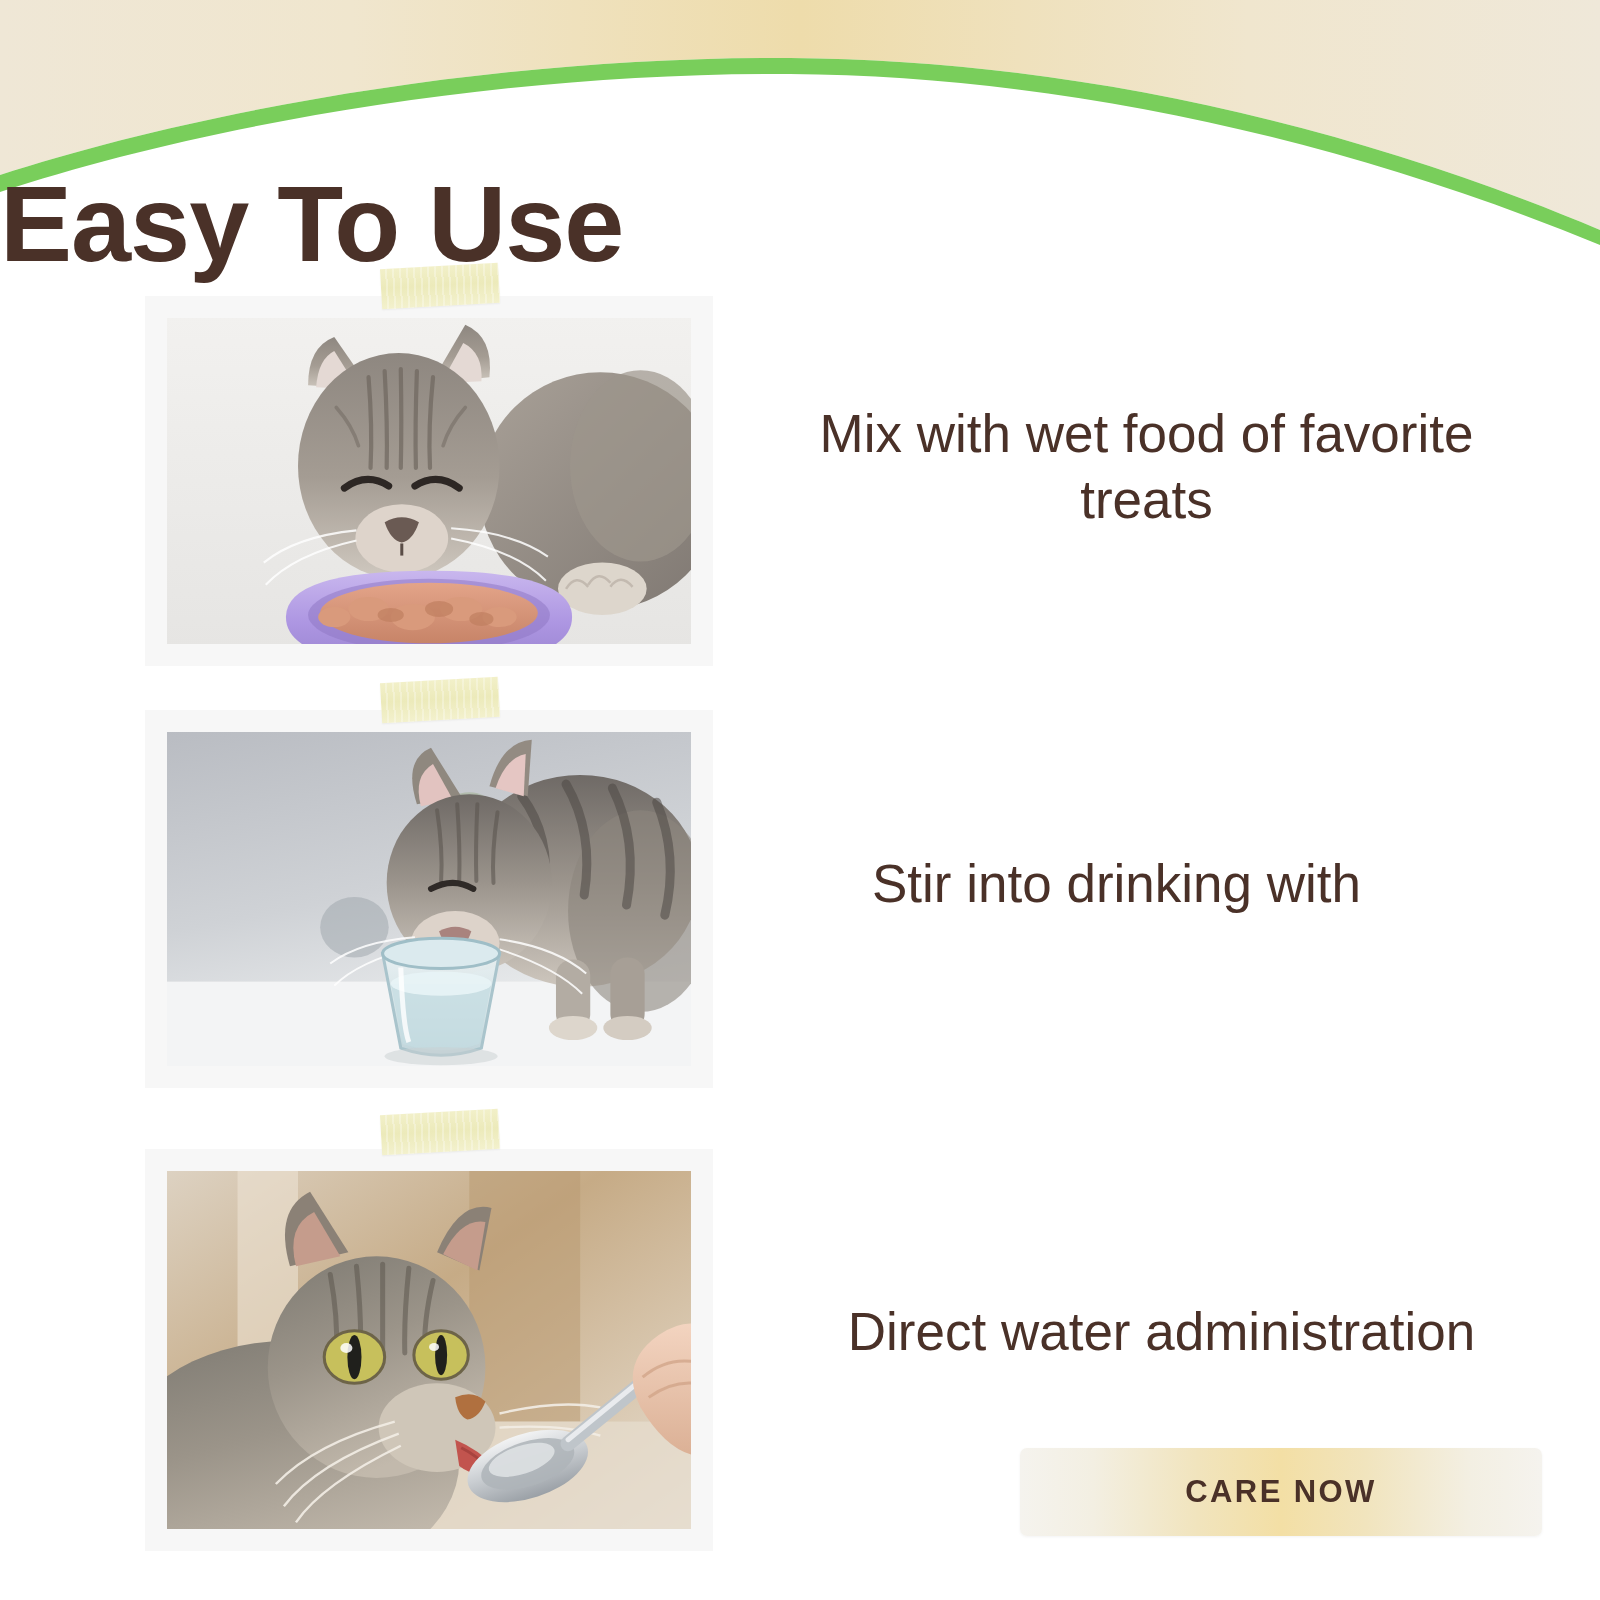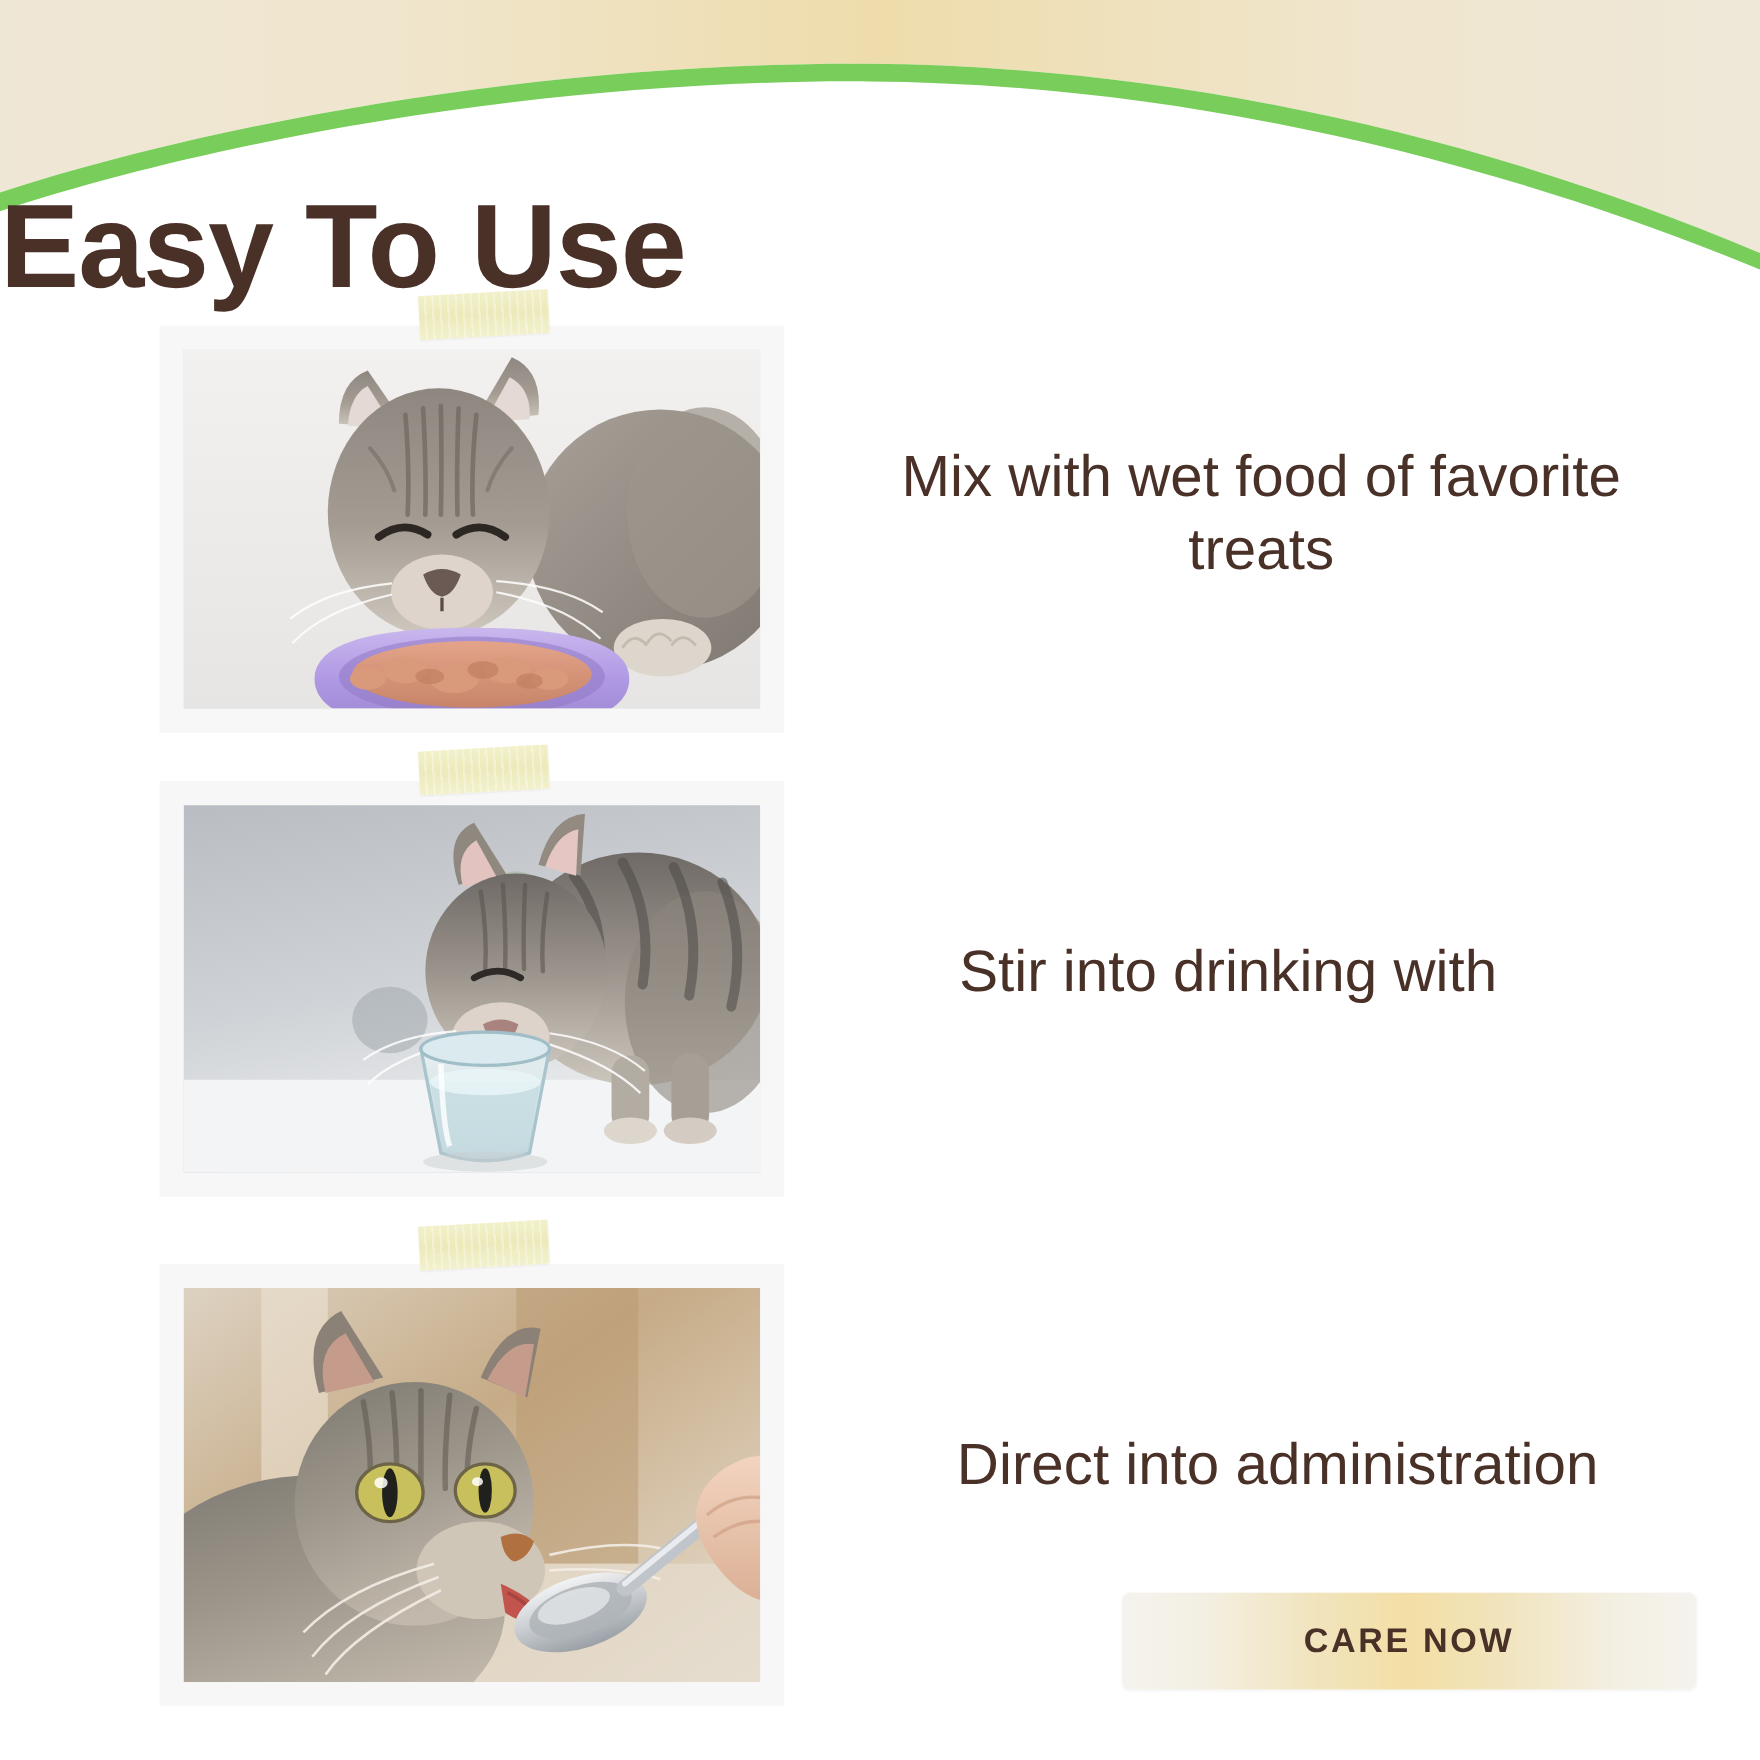--- a/index.html
+++ b/index.html
@@ -418,16 +418,16 @@
           <path d="M398,268 L486,196" stroke="#eef0f2" stroke-width="5" stroke-linecap="round" opacity=".9"></path>
 
           <path d="M470,236 q-22,-44 18,-72 q40,-26 62,8 l0,110 q-44,14 -80,-46Z" fill="url(#handG)"></path>
           <path d="M472,206 q26,-22 58,-14" stroke="#cfa184" stroke-width="3" fill="none" opacity=".7"></path>
           <path d="M478,226 q28,-20 56,-12" stroke="#cfa184" stroke-width="3" fill="none" opacity=".7"></path>
         </svg>
       </div>
     </div>
   </div>
 
-  <div class="caption" id="caption-3">Direct into administration</div>
+  <div class="caption" id="caption-3">Direct water administration</div>
 </div>
 
 <button id="cta-button">CARE NOW</button>
 
 </body></html>

